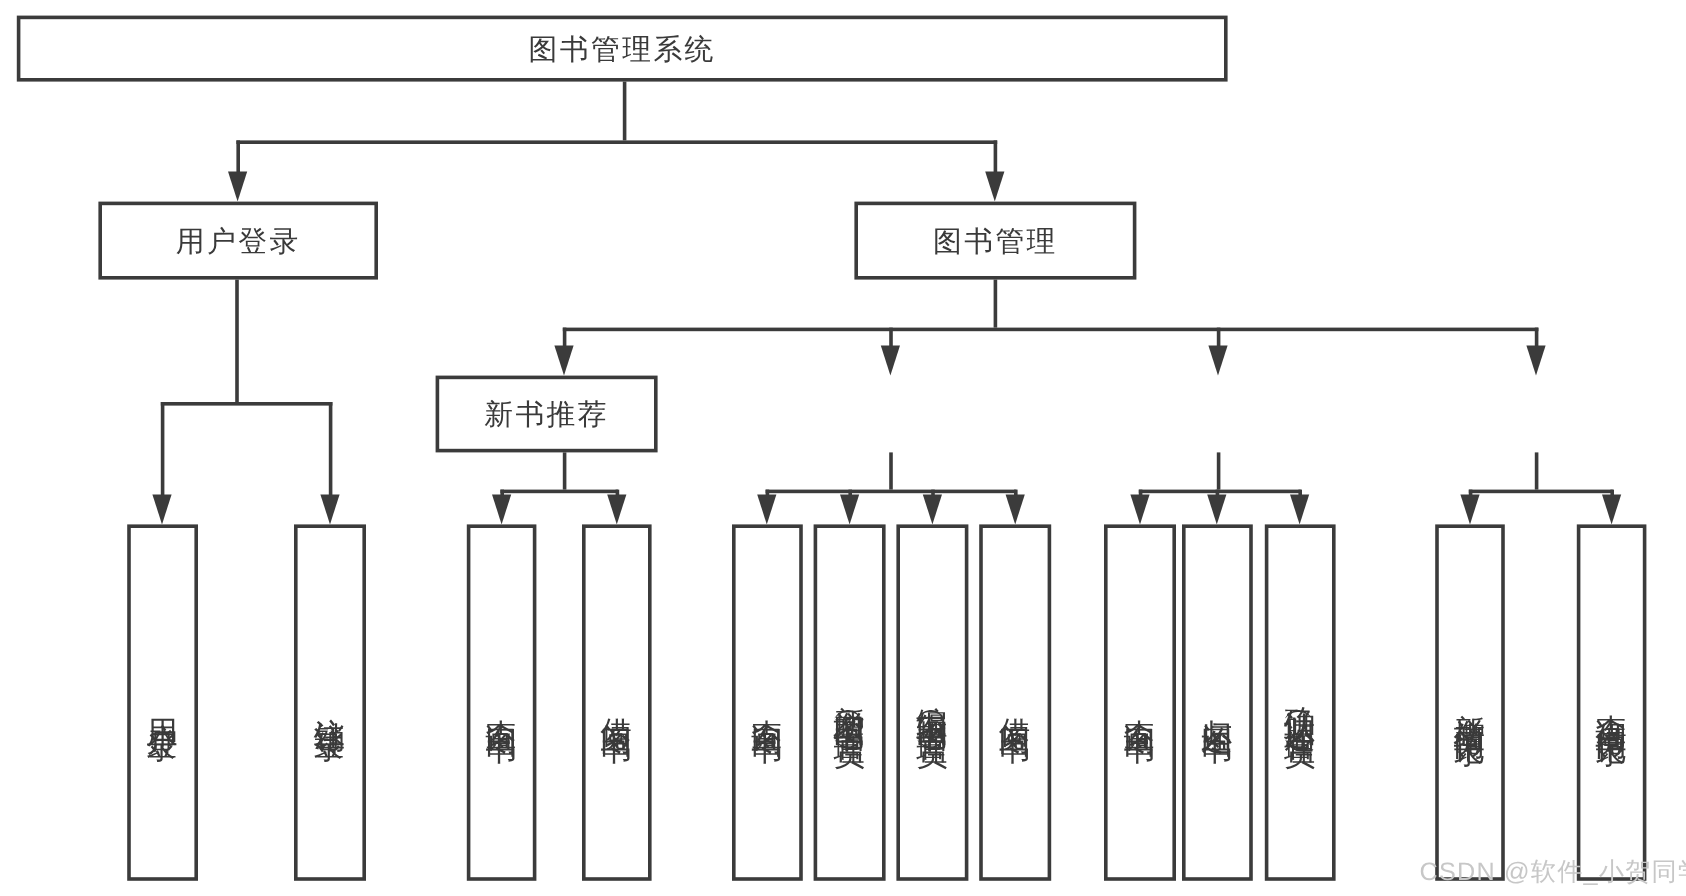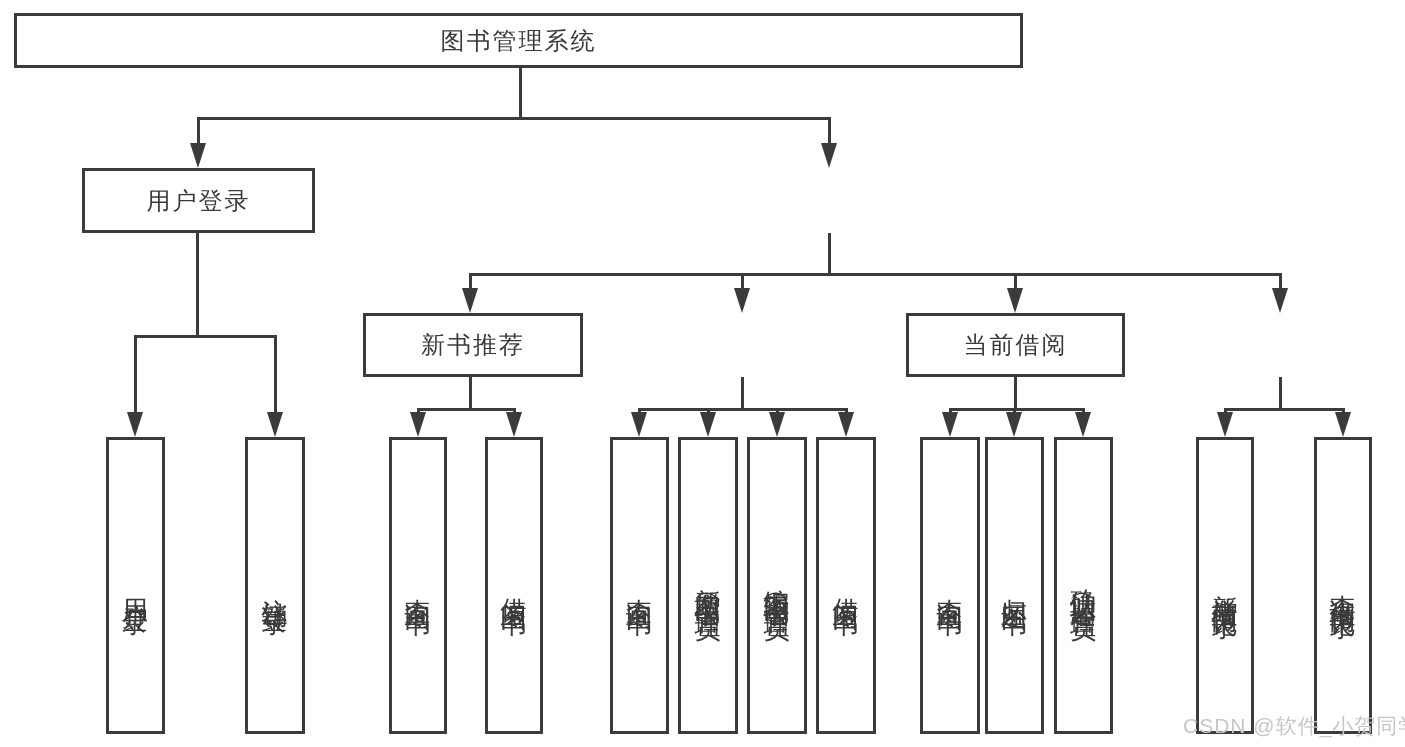--- a/index.html
+++ b/index.html
@@ -64,44 +64,44 @@
   <div class="vline" style="left:519px;top:68px;height:49px;"></div>
   <div class="hline" style="left:197px;top:117px;width:634px;"></div>
   <div class="vline" style="left:197px;top:117px;height:30px;"></div>
   <div class="tri" style="left:190px;top:143px;"></div>
   <div class="vline" style="left:828px;top:117px;height:30px;"></div>
   <div class="tri" style="left:821px;top:143px;"></div>
 
   <div class="hbox" style="left:82px;top:168px;width:233px;height:65px;">
     <span>用户登录</span>
   </div>
+  <div class="hbox" style="left:712px;top:168px;width:235px;height:65px;">
+    <span>图书管理</span>
+  </div>
 
   <div class="vline" style="left:196px;top:233px;height:102px;"></div>
   <div class="hline" style="left:134px;top:335px;width:143px;"></div>
   <div class="vline" style="left:134px;top:335px;height:79px;"></div>
   <div class="tri" style="left:127px;top:412px;"></div>
   <div class="vline" style="left:274px;top:335px;height:79px;"></div>
   <div class="tri" style="left:267px;top:412px;"></div>
 
   <div class="vline" style="left:828px;top:233px;height:40px;"></div>
   <div class="hline" style="left:469px;top:273px;width:813px;"></div>
   <div class="vline" style="left:469px;top:273px;height:18px;"></div>
   <div class="tri" style="left:462px;top:288px;"></div>
   <div class="vline" style="left:741px;top:273px;height:18px;"></div>
   <div class="tri" style="left:734px;top:288px;"></div>
   <div class="vline" style="left:1014px;top:273px;height:18px;"></div>
   <div class="tri" style="left:1007px;top:288px;"></div>
   <div class="vline" style="left:1279px;top:273px;height:18px;"></div>
   <div class="tri" style="left:1272px;top:288px;"></div>
 
-  <div class="hbox" style="left:363px;top:313px;width:220px;height:64px;">
+  <div class="hbox" style="left:363px;top:313px;width:185px;height:64px;">
     <span>新书推荐</span>
-  </div>
-  <div class="hbox" style="left:906px;top:313px;width:219px;height:64px;">
-    <span>当前借阅</span>
   </div>
 
   <div class="vline" style="left:469px;top:377px;height:31px;"></div>
   <div class="hline" style="left:417px;top:408px;width:98px;"></div>
   <div class="vline" style="left:417px;top:408px;height:9px;"></div>
   <div class="tri" style="left:410px;top:412px;"></div>
   <div class="vline" style="left:513px;top:408px;height:9px;"></div>
   <div class="tri" style="left:506px;top:412px;"></div>
 
   <div class="vline" style="left:741px;top:377px;height:31px;"></div>

